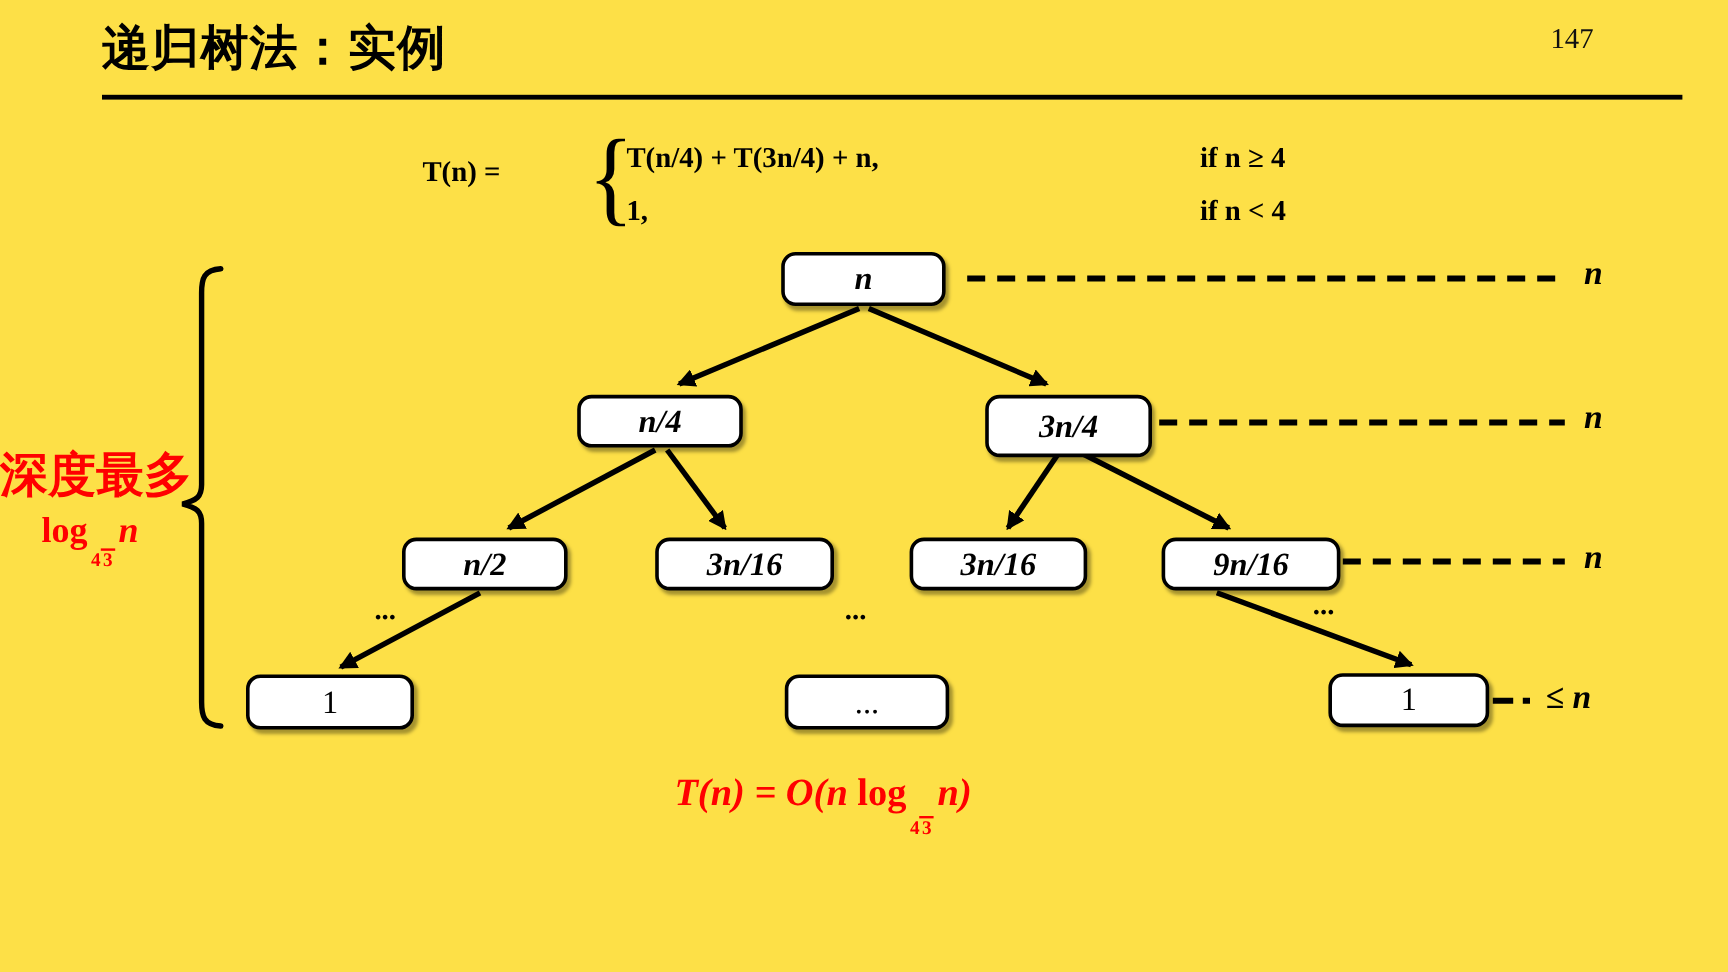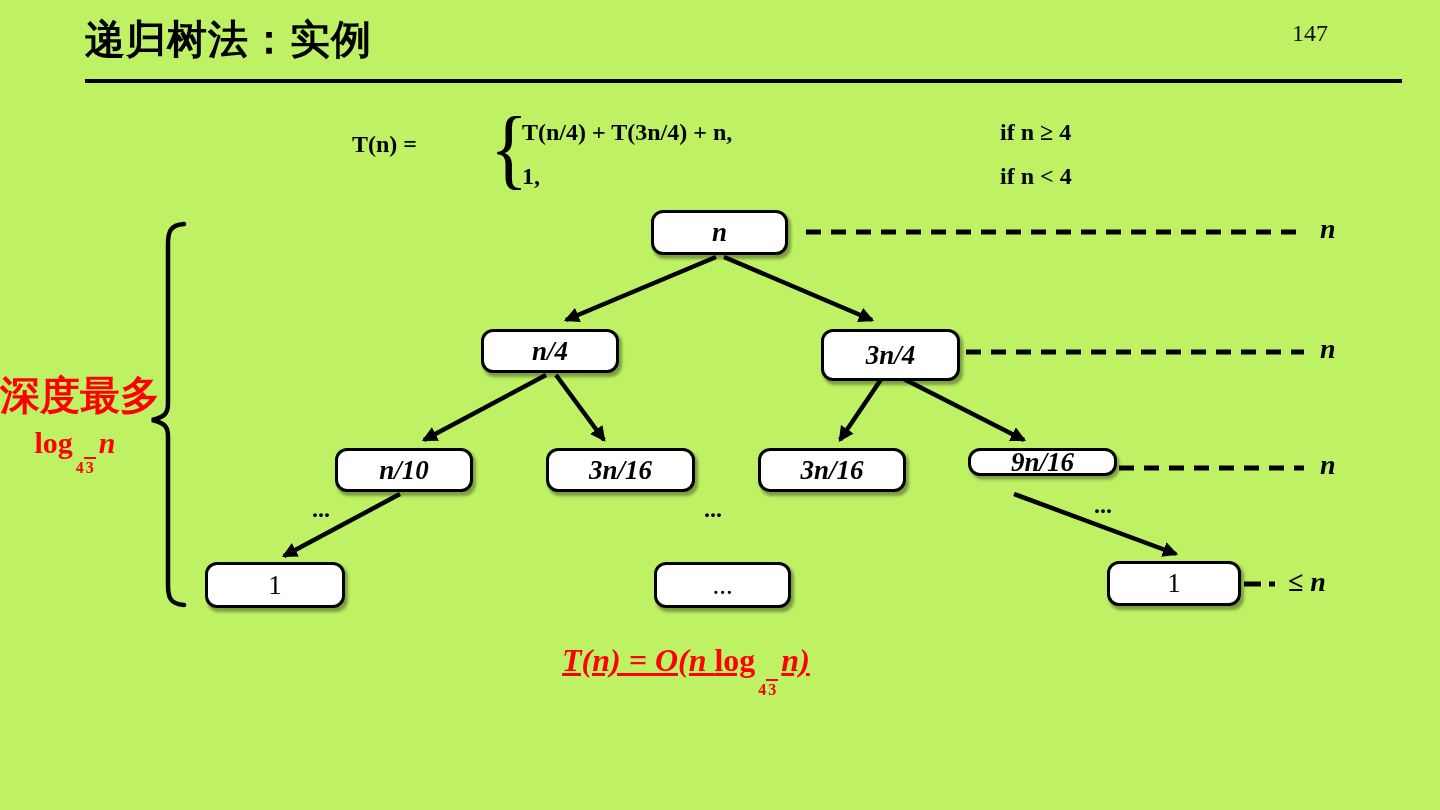--- a/index.html
+++ b/index.html
@@ -1,17 +1,17 @@
 <!DOCTYPE html>
 <html><head>
 <meta charset="utf-8">
 <style>
   html,body { margin:0; padding:0; background:#ffffff; }
   .canvas {
-    position:relative; width:1440px; height:810px; background:#bef264;
+    position:relative; width:1440px; height:810px; background:#fde047;
     font-family:"Liberation Serif", serif; color:#000; overflow:hidden;
   }
   
   .slide-title {
     position:absolute; left:85px; top:12px;
     font-family:"Liberation Sans", sans-serif;
     font-weight:700; font-size:40px; letter-spacing:1px; color:#000;
     white-space:nowrap;
   }
   .page-number {
@@ -41,21 +41,21 @@
     font-family:"Liberation Serif", serif; font-weight:700; font-style:italic;
     font-size:27px; box-shadow:2.5px 3.5px 3px rgba(0,0,0,0.35);
   }
   .node--plain { font-weight:400; font-style:normal; }
   .n0 { left:651px; top:210px; width:137px; height:45px; }
   .n1 { left:481px; top:329px; width:138px; height:44px; }
   .n2 { left:821px; top:329px; width:139px; height:52px; }
   .n3 { left:335px; top:448px; width:138px; height:44px; }
   .n4 { left:546px; top:448px; width:149px; height:44px; }
   .n5 { left:758px; top:448px; width:148px; height:44px; }
-  .n6 { left:968px; top:448px; width:149px; height:28px; }
+  .n6 { left:968px; top:448px; width:149px; height:44px; }
   .n7 { left:205px; top:562px; width:140px; height:46px; }
   .n8 { left:654px; top:562px; width:137px; height:46px; }
   .n9 { left:1107px; top:561px; width:134px; height:45px; }
   
   .dots {
     position:absolute; font-family:"Liberation Serif", serif;
     font-weight:700; font-size:24px; color:#000;
   }
   .dots0 { left:312px;  top:496px; }
   .dots1 { left:704px;  top:496px; }
@@ -83,21 +83,21 @@
   .up { font-style:normal; }
   .frac {
     display:inline-block; vertical-align:-20px; font-size:16px; line-height:1.08;
     font-style:normal; text-align:left; margin:0 3px;
   }
   .frac .den { border-top:2.5px solid currentColor; padding:0 2px; }
   
   .conclusion {
     position:absolute; left:562px; top:642px;
     font-family:"Liberation Serif", serif; font-weight:700; font-style:italic;
-    font-size:32px; white-space:nowrap;text-decoration:underline;
+    font-size:32px; white-space:nowrap;
   }
   .conclusion .frac { vertical-align:-24px; }
   
   .overlay { position:absolute; left:0; top:0; pointer-events:none; }
 </style>
 </head>
 <body>
 
 <div class="canvas">
 
@@ -133,21 +133,21 @@
       <line x1="966" y1="352" x2="1304" y2="352" stroke-dasharray="15 10"></line>
       <line x1="1119" y1="468" x2="1304" y2="468" stroke-dasharray="15 10"></line>
       <line x1="1244" y1="584" x2="1284" y2="584" stroke-dasharray="17 8 6 9"></line>
     </g>
     <path d="M184,224 C170,225 168,232 168,244 L168,404 C168,414 164,417 152,420 C164,423 168,426 168,436 L168,585 C168,597 170,604 184,605" fill="none" stroke="#000" stroke-width="4.5" stroke-linecap="round"></path>
   </svg>
 
   <div class="node n0">n</div>
   <div class="node n1">n/4</div>
   <div class="node n2">3n/4</div>
-  <div class="node n3">n/10</div>
+  <div class="node n3">n/2</div>
   <div class="node n4">3n/16</div>
   <div class="node n5">3n/16</div>
   <div class="node n6">9n/16</div>
   <div class="node node--plain n7">1</div>
   <div class="node node--plain n8">...</div>
   <div class="node node--plain n9">1</div>
 
   <div class="dots dots0">...</div>
   <div class="dots dots1">...</div>
   <div class="dots dots2">...</div>

